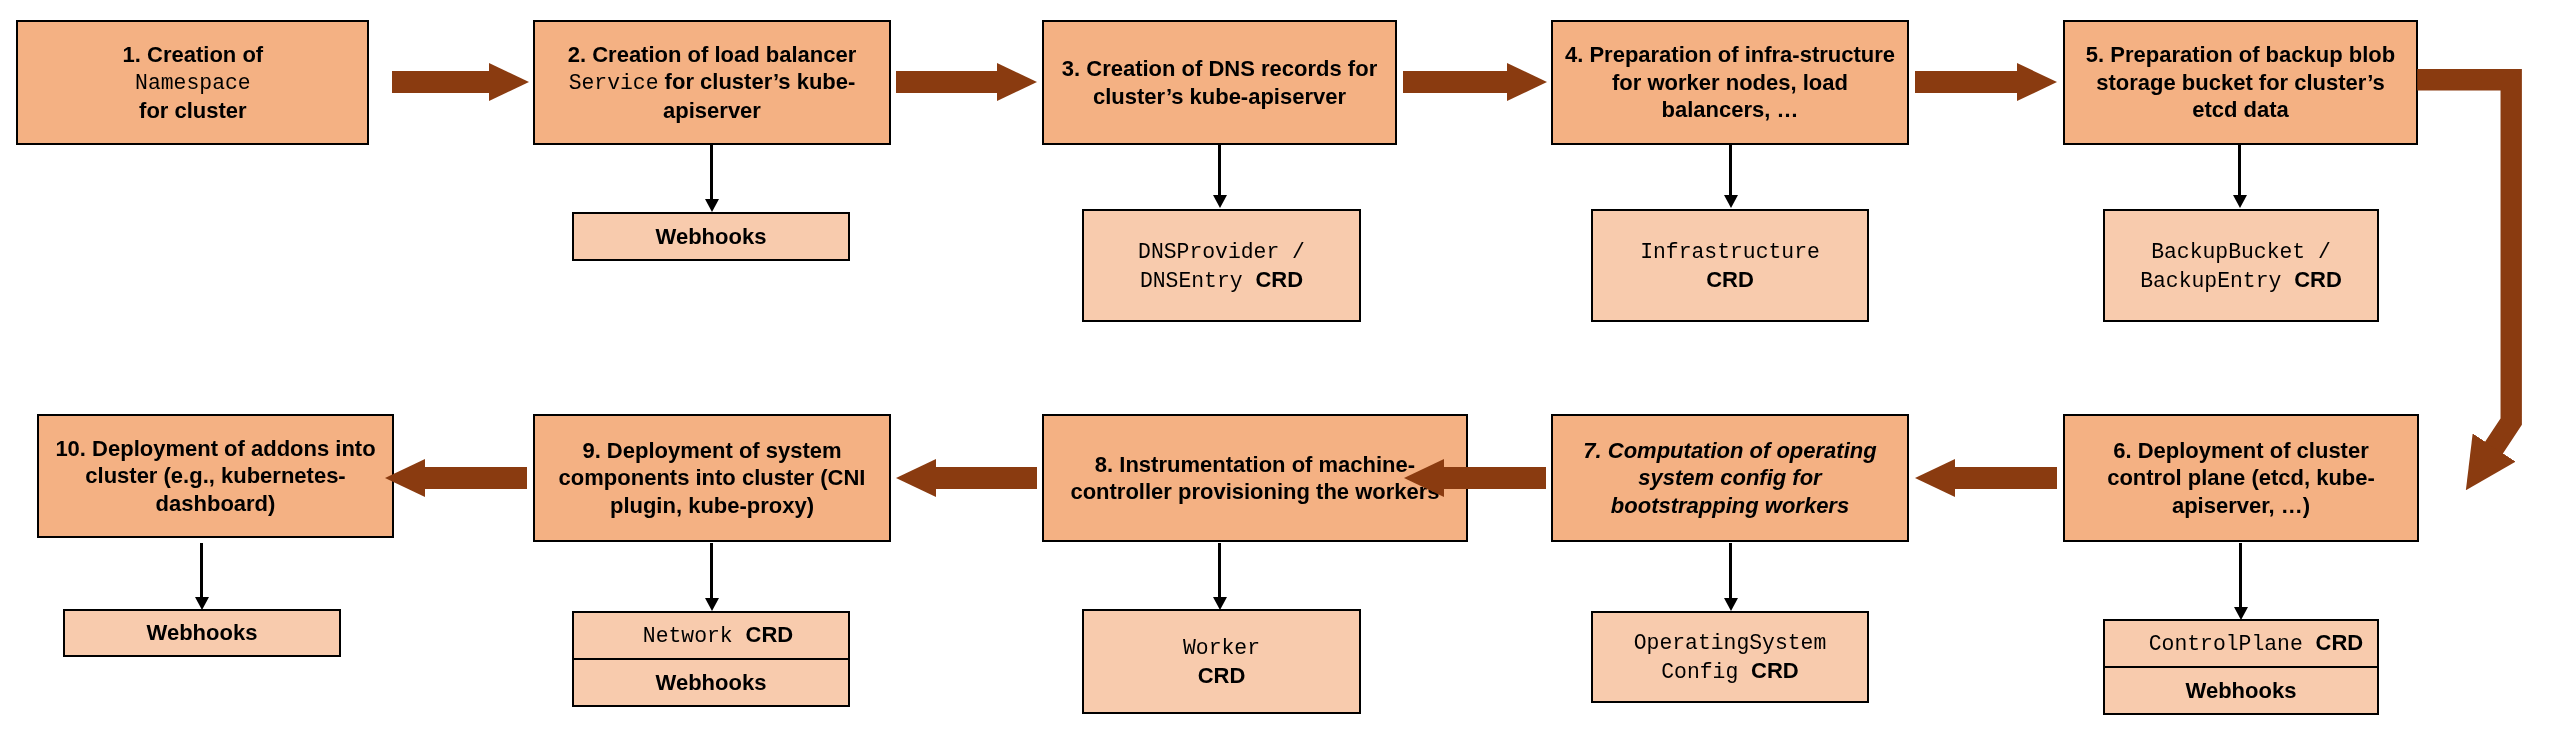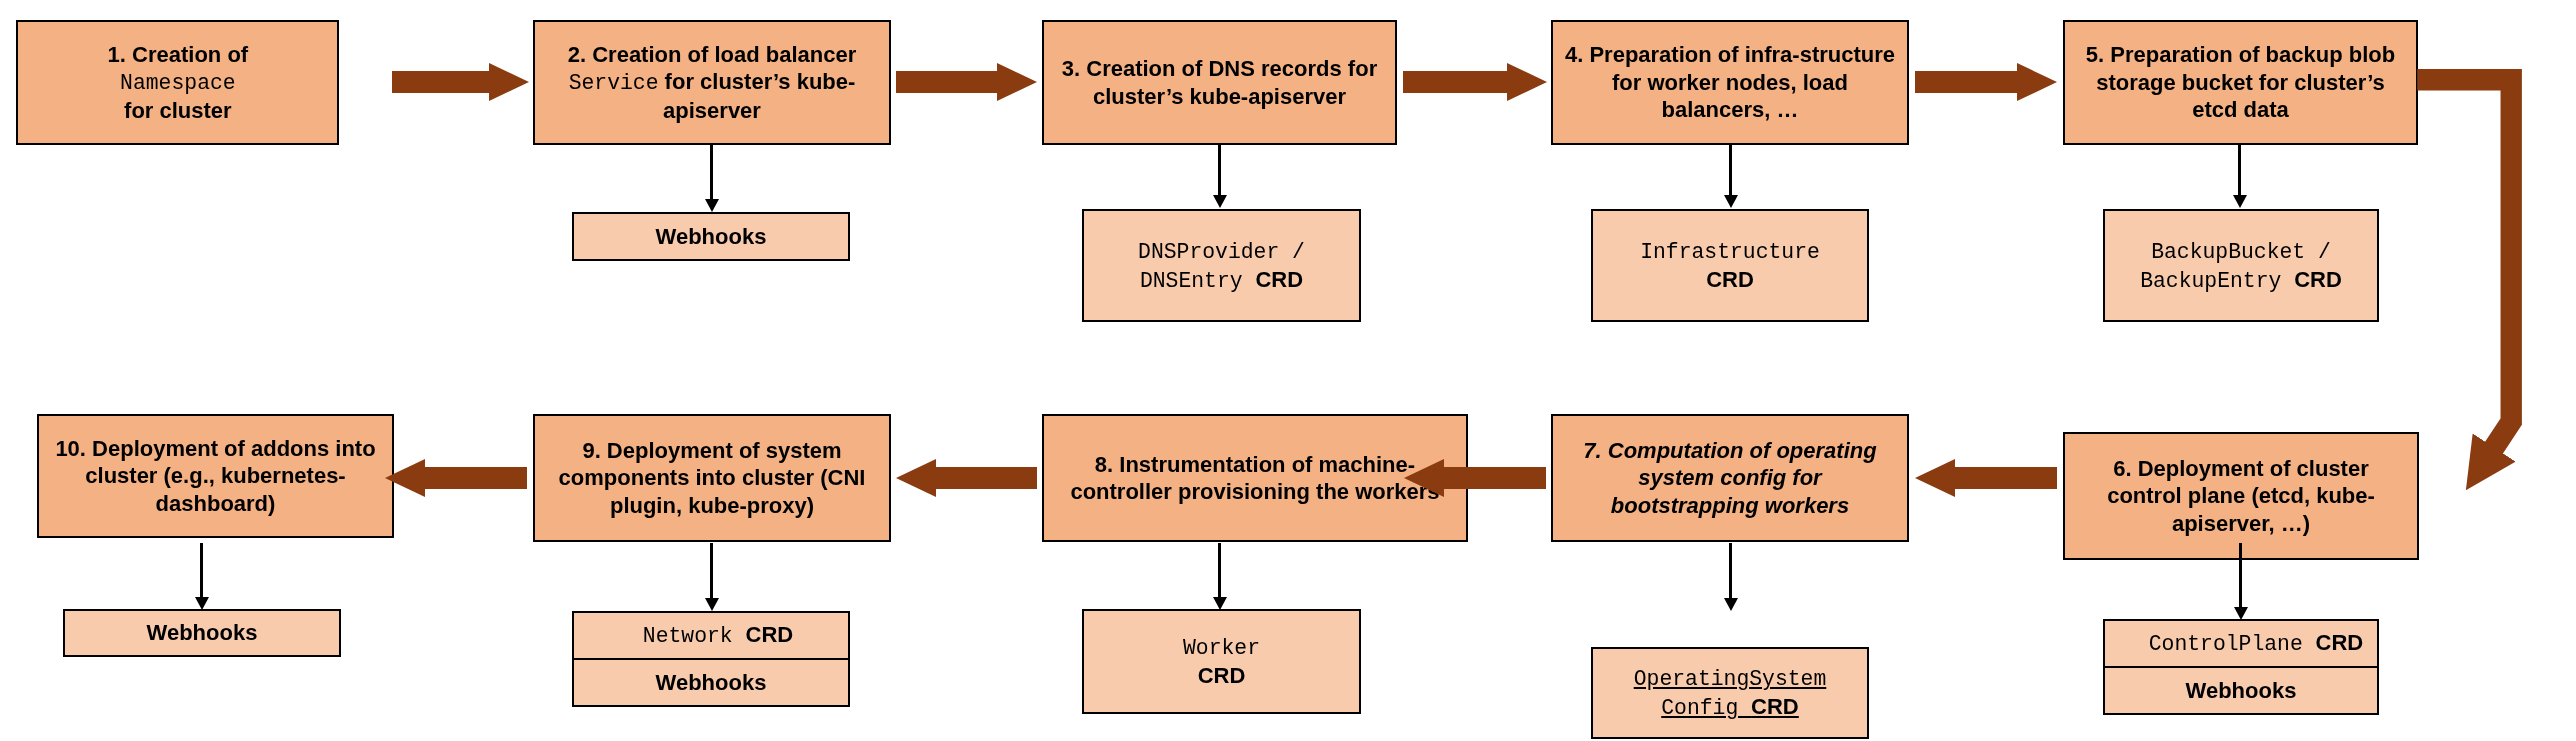--- a/index.html
+++ b/index.html
@@ -16,39 +16,39 @@
 
   
   .box{position:absolute;border:2.1px solid var(--border-color);display:flex;align-items:center;justify-content:center;text-align:center;padding:4.3px 10px;}
   .main{background:var(--main-box-fill);}
   .child{background:var(--child-box-fill);}
   .txt{font-size:22px;line-height:1.25;font-weight:700;}
   .txt .sans{font-family:"Liberation Sans","DejaVu Sans",sans-serif;font-weight:700;}
   .txt .mono{font-family:"Liberation Mono","DejaVu Sans Mono",monospace;font-weight:400;font-size:21.4px;}
 
   
-  .s1{left:16.4px;top:20px;width:323px;height:125px;}
+  .s1{left:16.4px;top:20px;width:353px;height:125px;}
   .s2{left:533px;top:20px;width:358px;height:125px;}
   .s3{left:1042px;top:20px;width:355px;height:125px;}
   .s4{left:1551px;top:20px;width:358px;height:125px;}
   .s5{left:2063px;top:20px;width:355px;height:125px;}
-  .s6{left:2063px;top:414px;width:356px;height:128px;margin-top:18px;}
+  .s6{left:2063px;top:414px;width:356px;height:128px;}
   .s7{left:1551px;top:414px;width:358px;height:128px;font-style:italic;}
   .s8{left:1042px;top:414px;width:426px;height:128px;}
   .s9{left:533px;top:414px;width:358px;height:128px;}
   .s10{left:37px;top:414px;width:357px;height:124px;}
 
   
   .c2{left:572px;top:212px;width:278px;height:49px;}
   .c3{left:1082px;top:209px;width:279px;height:113px;}
   .c4{left:1591px;top:209px;width:278px;height:113px;}
   .c5{left:2103px;top:209px;width:276px;height:113px;}
   .c6a{left:2103px;top:619px;width:276px;height:49px;padding-left:40px;}
   .c6b{left:2103px;top:666px;width:276px;height:49px;}
-  .c7{left:1591px;top:647px;width:278px;height:92px;text-decoration:underline;}
+  .c7{left:1591px;top:611px;width:278px;height:92px;}
   .c8{left:1082px;top:609px;width:279px;height:105px;}
   .c9a{left:572px;top:611px;width:278px;height:49px;padding-left:24px;}
   .c9b{left:572px;top:658px;width:278px;height:49px;}
   .c10{left:63px;top:609px;width:278px;height:48px;}
 
   
   .harrow{position:absolute;height:38px;display:flex;align-items:center;}
   .harrow .shaft{flex:1;height:21.4px;background:var(--arrow-color);}
   .harrow .head-right{width:0;height:0;border-top:19px solid transparent;border-bottom:19px solid transparent;border-left:40px solid var(--arrow-color);}
   .harrow .head-left{width:0;height:0;border-top:19px solid transparent;border-bottom:19px solid transparent;border-right:40px solid var(--arrow-color);}

